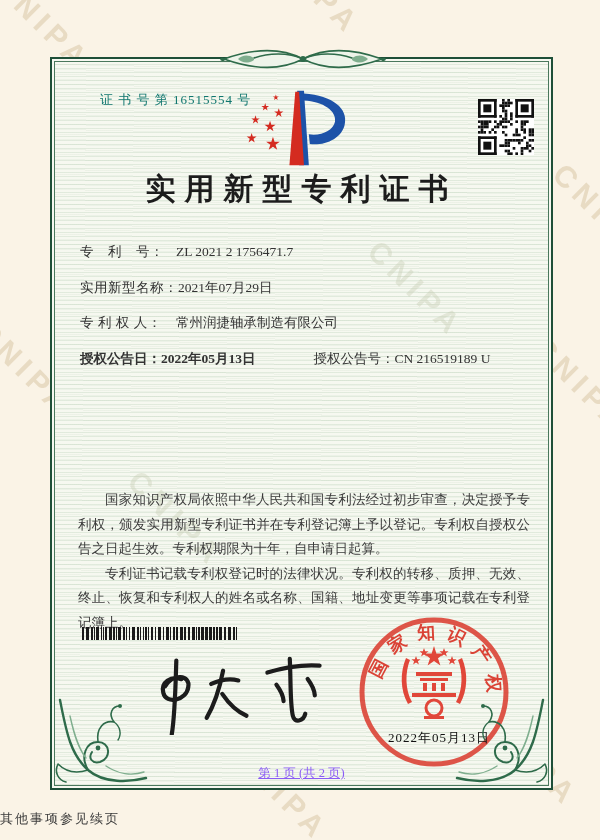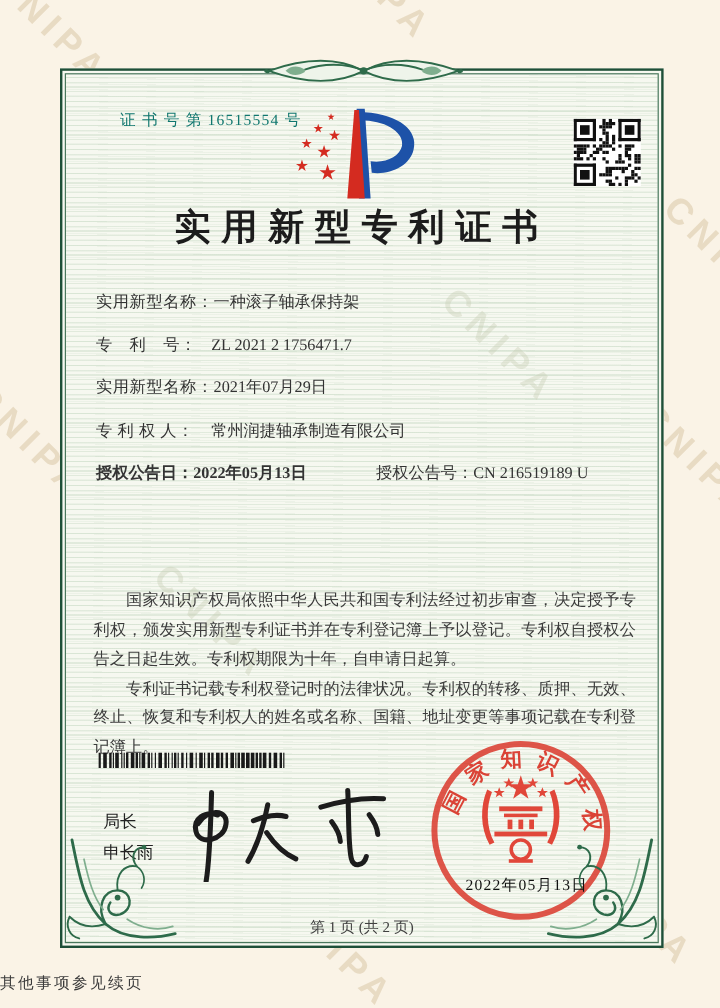--- a/index.html
+++ b/index.html
@@ -47,21 +47,21 @@
   }
   .paras p{margin:0;text-indent:2em;}
   .barcode{position:absolute;left:30px;top:568px;width:158px;height:13px;}
   .director{position:absolute;left:34px;top:612px;font-family:"Liberation Sans","DejaVu Sans",sans-serif;font-size:14px;color:#222;line-height:26px;}
   .signature{position:absolute;left:82px;top:592px;width:210px;height:84px;}
   .seal{position:absolute;left:302px;top:553px;width:160px;height:160px;opacity:0.92;}
   .seal-date{
     position:absolute;left:312px;top:670px;width:150px;text-align:center;
     font-size:13px;color:#111;letter-spacing:1px;z-index:4;
   }
-  .page-info{position:absolute;left:0;top:706px;width:100%;text-align:center;font-size:12.5px;color:#404040;}
+  .page-info{position:absolute;left:0;top:706px;width:100%;text-align:center;font-size:12.5px;color:#8b5cf6;text-decoration:underline;}
   .cont-note{
     position:absolute;left:0;top:810px;width:100%;text-align:left;z-index:2;
     font-size:13px;color:#3b3b3b;letter-spacing:2px;
   }
   .ornament-top{position:absolute;left:166px;top:-14px;width:170px;height:28px;z-index:4;}
   .corner{position:absolute;width:112px;height:112px;z-index:4;}
   .corner-bl{left:-6px;bottom:-6px;}
   .corner-br{right:-6px;bottom:-6px;transform:scaleX(-1);}
 </style>
 </head>
@@ -268,23 +268,20 @@
         <rect x="11" y="20" width="1" height="1" fill="#111"></rect>
         <rect x="12" y="20" width="1" height="1" fill="#111"></rect>
         <rect x="14" y="20" width="1" height="1" fill="#111"></rect>
         <rect x="16" y="20" width="1" height="1" fill="#111"></rect>
       </svg>
 
     <div class="title">实用新型专利证书</div>
 
     <div class="fields">
       <div class="field-row">
-        <span class="field-label">实用新型名称：</span><span>一种滚子轴承保持架</span>
-      </div>
-      <div class="field-row">
         <span class="field-label">专　利　号：</span><span>ZL 2021 2 1756471.7</span>
       </div>
       <div class="field-row">
         <span class="field-label">实用新型名称：</span><span>2021年07月29日</span>
       </div>
       <div class="field-row">
         <span class="field-label">专 利 权 人：</span><span>常州润捷轴承制造有限公司</span>
       </div>
       <div class="field-row">
         <span class="pair-left"><span>授权公告日：</span><span>2022年05月13日</span></span>
@@ -338,24 +335,20 @@
         <rect x="127" y="0" width="3" height="13" fill="#1a1a1a"></rect>
         <rect x="131" y="0" width="2" height="13" fill="#1a1a1a"></rect>
         <rect x="134" y="0" width="2" height="13" fill="#1a1a1a"></rect>
         <rect x="137" y="0" width="3" height="13" fill="#1a1a1a"></rect>
         <rect x="142" y="0" width="2" height="13" fill="#1a1a1a"></rect>
         <rect x="146" y="0" width="3" height="13" fill="#1a1a1a"></rect>
         <rect x="151" y="0" width="2" height="13" fill="#1a1a1a"></rect>
         <rect x="154" y="0" width="1" height="13" fill="#1a1a1a"></rect>
       </svg>
 
-    <div class="director">
-      <div>局长</div>
-      <div>申长雨</div>
-    </div>
 
     <svg class="signature" viewBox="0 0 200 80">
       <g fill="none" stroke="#1c1c1c" stroke-width="4" stroke-linecap="round" transform="rotate(-3 100 40)">
         <path d="M30,30 C38,18 55,20 52,32 C50,44 30,48 28,36 C26,26 36,20 46,24"></path>
         <path d="M42,6 C40,30 38,58 34,76"></path>
         <path d="M86,18 C82,34 76,50 68,62"></path>
         <path d="M74,30 C84,26 94,26 100,28"></path>
         <path d="M84,40 C90,50 98,58 106,62"></path>
         <path d="M128,22 C144,18 162,16 178,18"></path>
         <path d="M150,10 C150,30 148,52 150,64 C151,72 160,70 162,63"></path>

